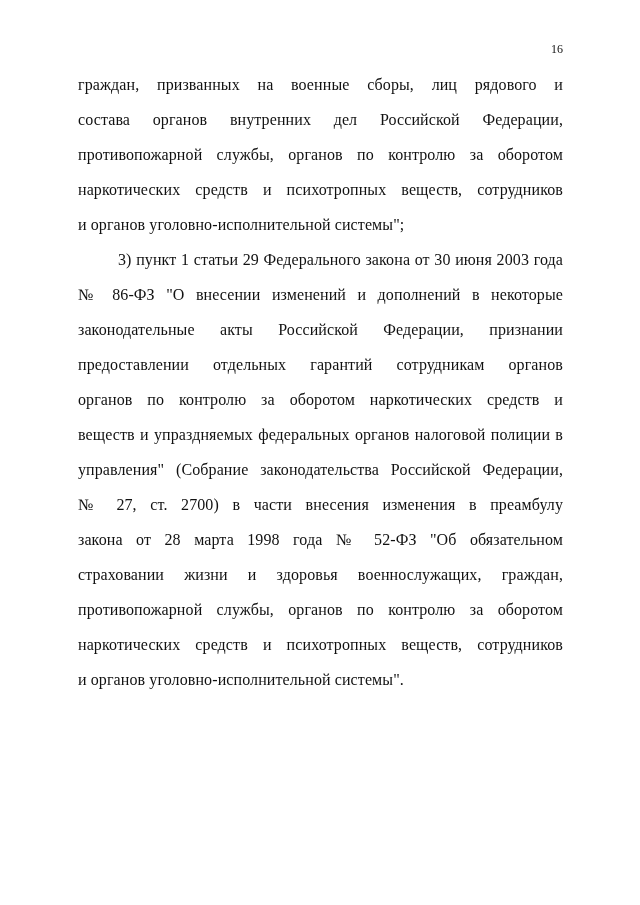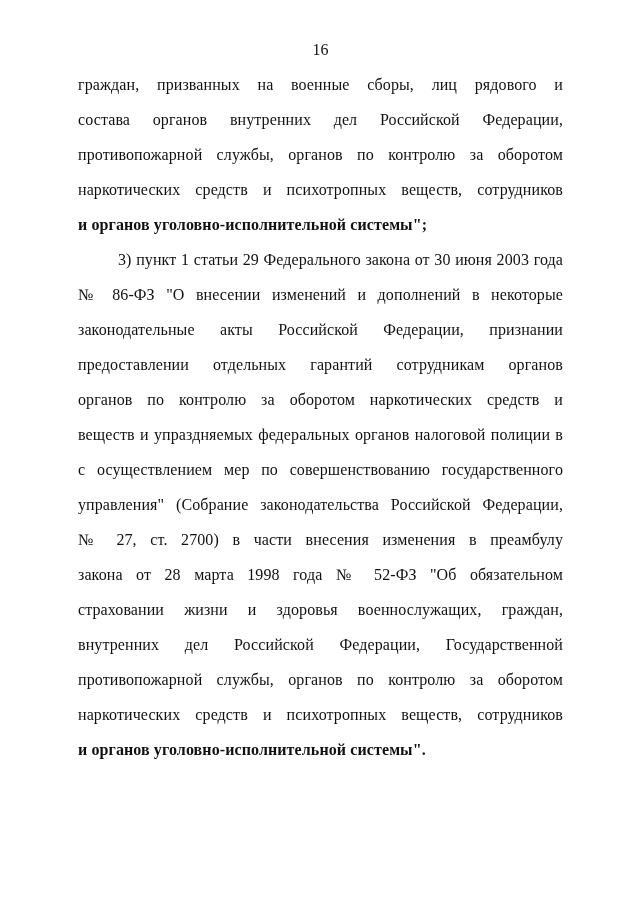--- a/index.html
+++ b/index.html
@@ -14,39 +14,38 @@
       background: #ffffff;
       box-sizing: border-box;
       padding: 32px 77px 0 78px;
       font-family: "Liberation Serif", "DejaVu Serif", serif;
       color: #111111;
       overflow: hidden;
     }
     .pageno-row {
       height: 35px;
       line-height: 35px;
-      text-align: center;
-      font-size: 16px;
+      text-align: right;
+      font-size: 12px;
     }
     .textblock {
       width: 485px;
     }
     .line {
       height: 35px;
       line-height: 35px;
       font-size: 16px;
       text-align: justify;
       text-align-last: justify;
       overflow: hidden;
       letter-spacing: 0.1px;
     }
     .line.last {
       text-align: center;
       text-align-last: left;
-      font-weight: bold;
     }
     .line.indent {
       padding-left: 40px;
     }
   </style>
 </head>
 <body>
 
 <div class="page">
 
@@ -59,25 +58,23 @@
     <div class="line">противопожарной службы, органов по контролю за оборотом</div>
     <div class="line">наркотических средств и психотропных веществ, сотрудников учреждений</div>
     <div class="line last">и органов уголовно-исполнительной системы";</div>
 
     <div class="line indent">3) пункт 1 статьи 29 Федерального закона от 30 июня 2003 года</div>
     <div class="line">№ 86-ФЗ "О внесении изменений и дополнений в некоторые</div>
     <div class="line">законодательные акты Российской Федерации, признании утратившими</div>
     <div class="line">предоставлении отдельных гарантий сотрудникам органов внутренних дел,</div>
     <div class="line">органов по контролю за оборотом наркотических средств и психотропных</div>
     <div class="line">веществ и упраздняемых федеральных органов налоговой полиции в связи</div>
-    <div class="line">с осуществлением мер по совершенствованию государственного</div>
     <div class="line">управления" (Собрание законодательства Российской Федерации, 2003,</div>
     <div class="line">№ 27, ст. 2700) в части внесения изменения в преамбулу Федерального</div>
     <div class="line">закона от 28 марта 1998 года № 52-ФЗ "Об обязательном государственном</div>
     <div class="line">страховании жизни и здоровья военнослужащих, граждан, призванных на</div>
-    <div class="line">внутренних дел Российской Федерации, Государственной</div>
     <div class="line">противопожарной службы, органов по контролю за оборотом</div>
     <div class="line">наркотических средств и психотропных веществ, сотрудников учреждений</div>
     <div class="line last">и органов уголовно-исполнительной системы".</div>
 
   </div>
 
 </div>
 
 </body></html>

